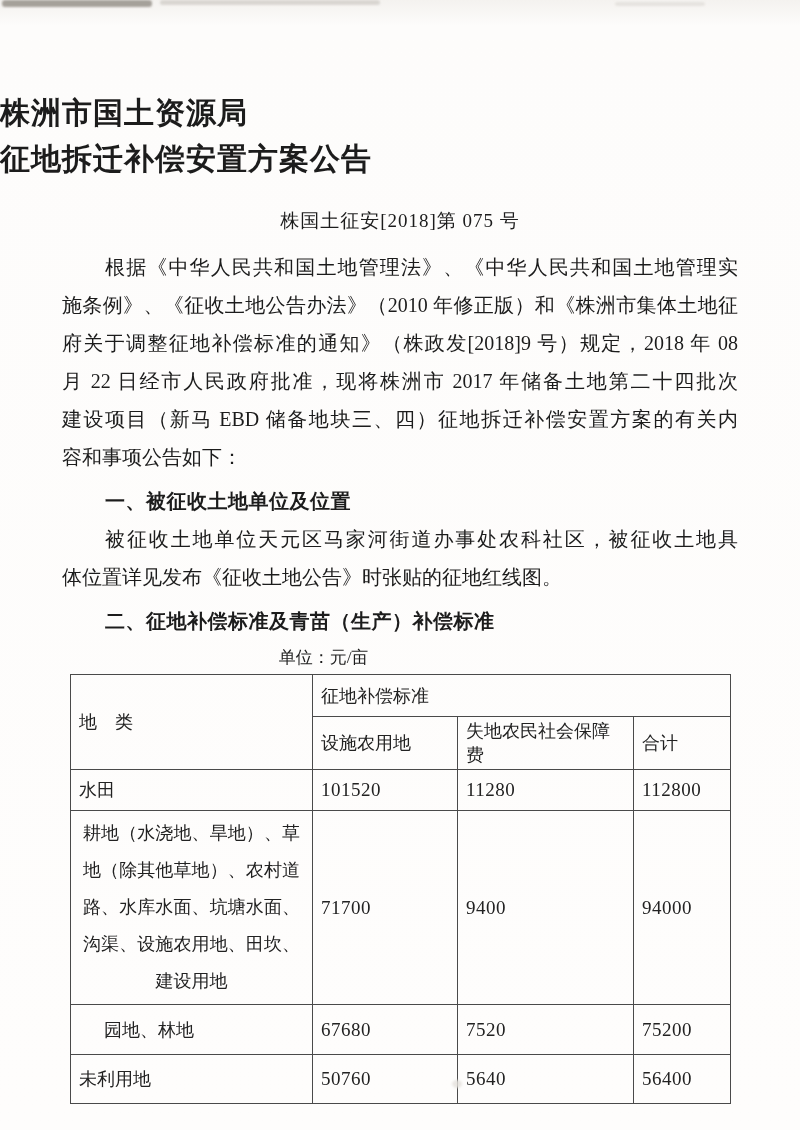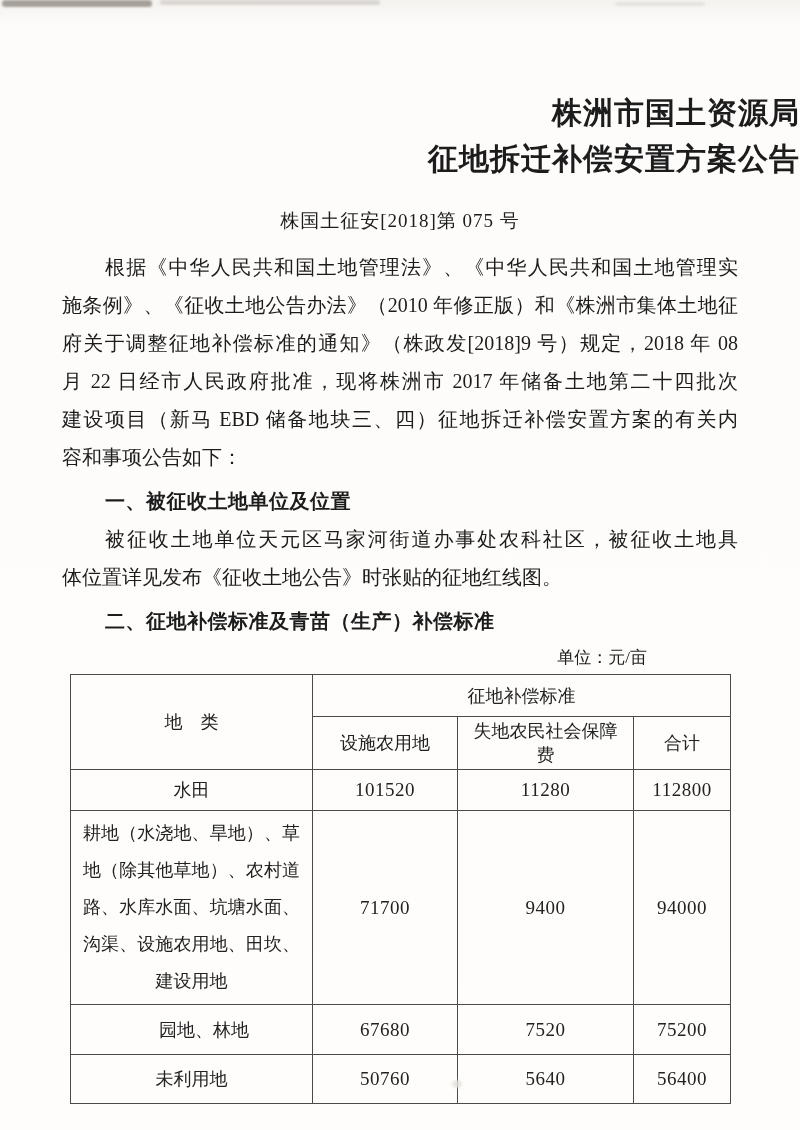--- a/index.html
+++ b/index.html
@@ -23,21 +23,21 @@
     filter: blur(1.2px);
   }
   .smudge-a { left: 2px;  top: 0; width: 150px; height: 7px; background: #98938c; opacity: .85; }
   .smudge-b { left: 160px; top: 0; width: 220px; height: 5px; background: #b8b3ac; opacity: .45; }
   .smudge-c { left: 615px; top: 2px; width: 90px; height: 4px; background: #c9c5bf; opacity: .35; }
   .speck   { left: 452px; top: 1080px; width: 10px; height: 8px; background: #e4e1dc; opacity: .8; border-radius: 50%; }
 
   .title-block { padding-top: 90px; }
   .doc-title {
     margin: 0;
-    text-align: right;
+    text-align: left;
     font-size: 30px;
     line-height: 46px;
     font-weight: 700;
     letter-spacing: 1px;
   }
   .doc-number {
     margin-top: 26px;
     text-align: center;
     font-size: 19px;
     line-height: 26px;
@@ -60,34 +60,34 @@
   .heading {
     line-height: 38px;
     font-weight: 700;
     text-indent: 2.15em;
     margin-top: 6px;
     letter-spacing: .5px;
   }
 
   .unit-label {
     margin: 6px 153px 4px 0;
-    text-align: right;
+    text-align: center;
     font-size: 17px;
     line-height: 24px;
   }
 
   table.comp-table {
     margin-left: 70px;
     width: 660px;
     border-collapse: collapse;
     table-layout: fixed;
   }
   .comp-table td {
     border: 1px solid #4a4a4a;
-    text-align: center;
+    text-align: left;
     vertical-align: middle;
     font-size: 18px;
     padding: 2px 8px;
     color: #222;
   }
   .comp-table td.num {
     font-size: 19px;
     letter-spacing: .5px;
   }
   .comp-table td.landtype-long {

